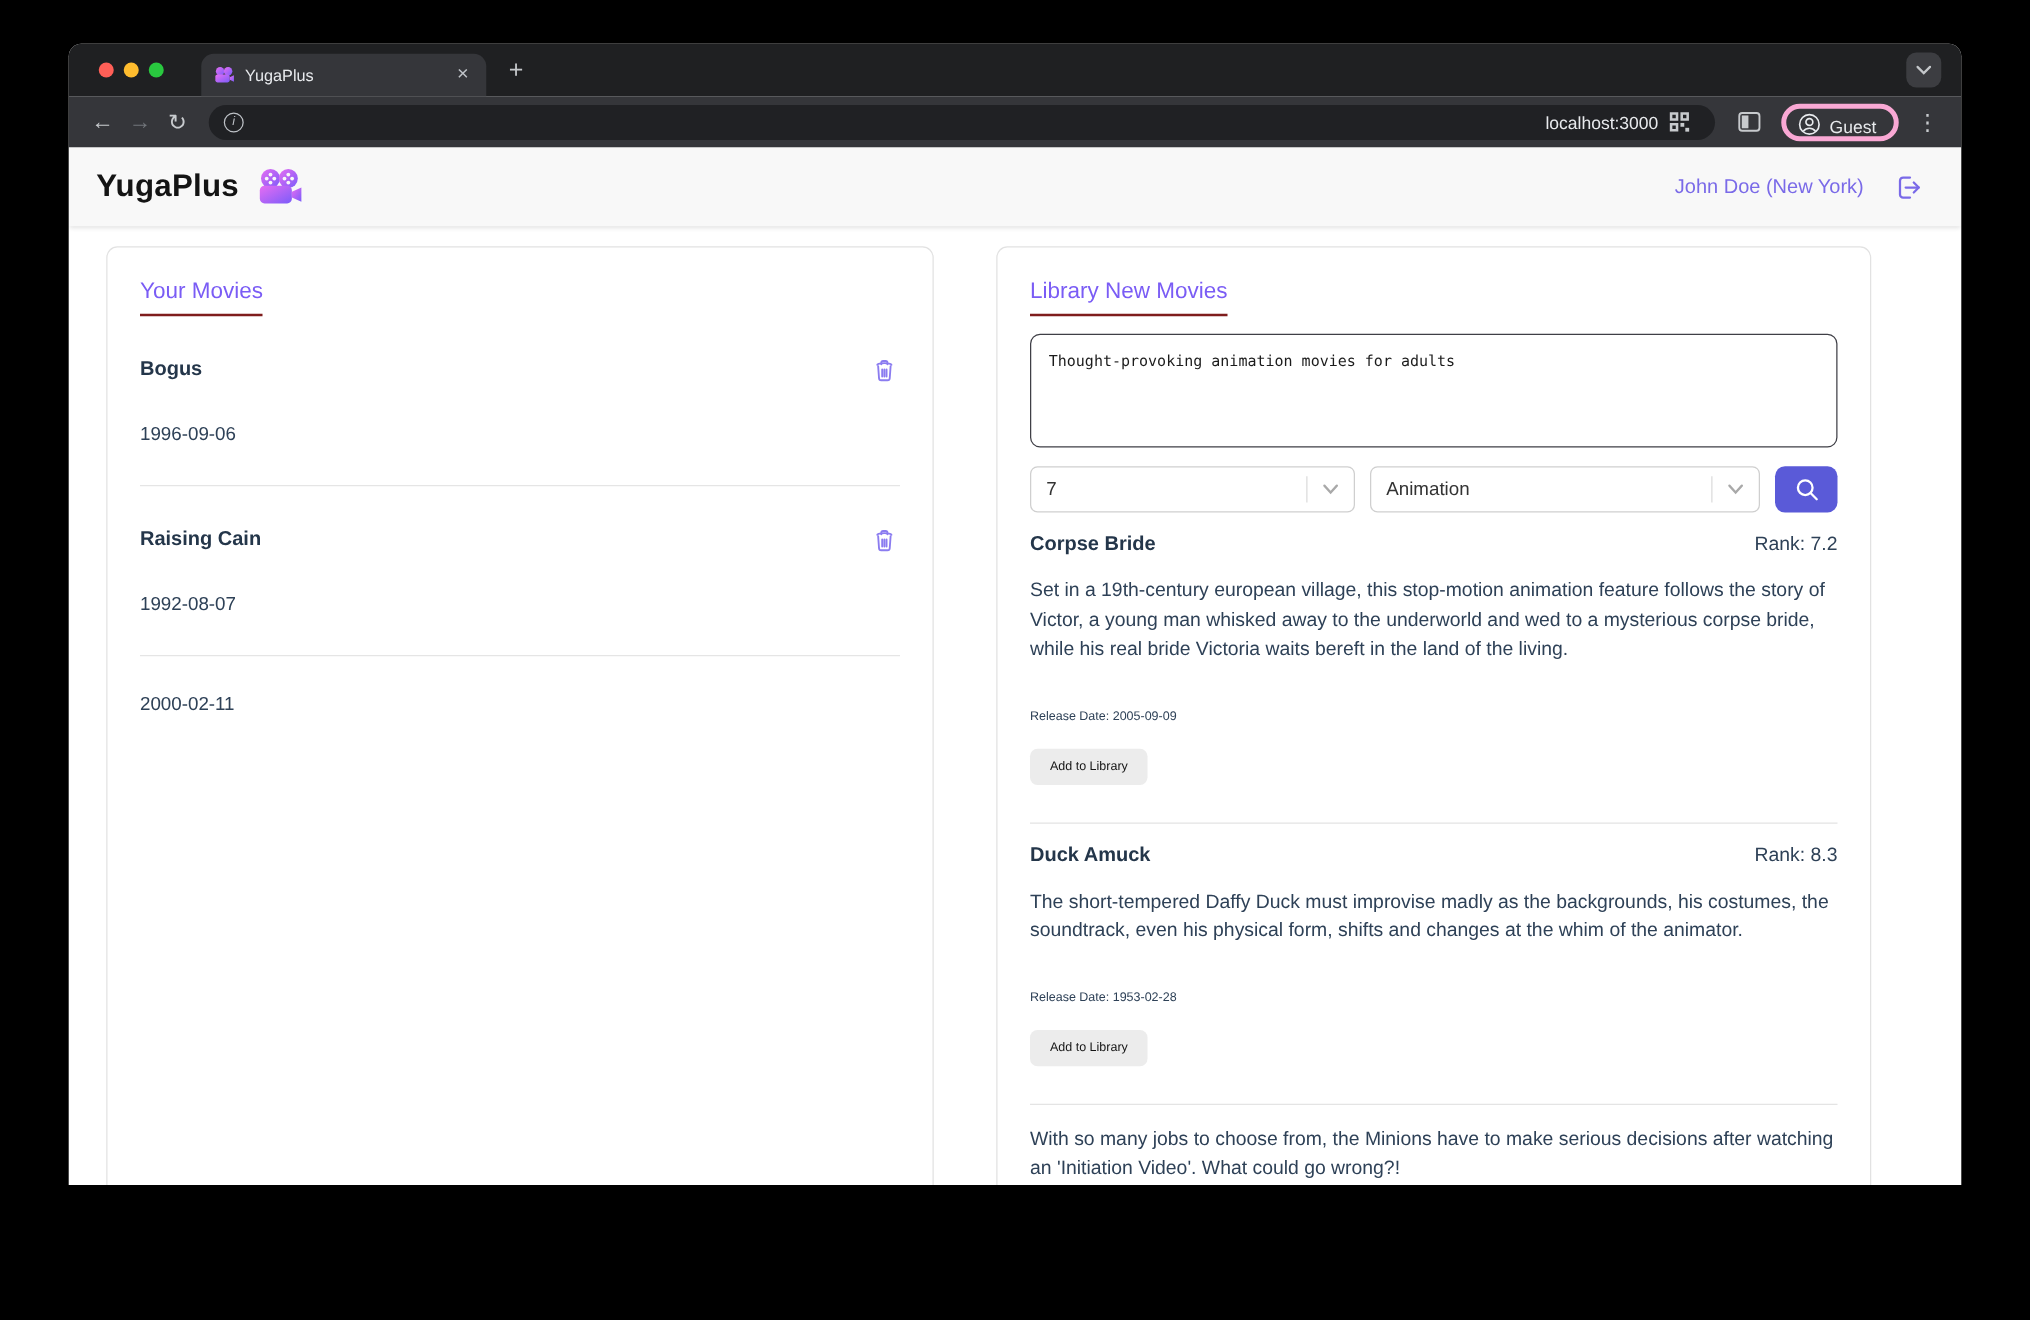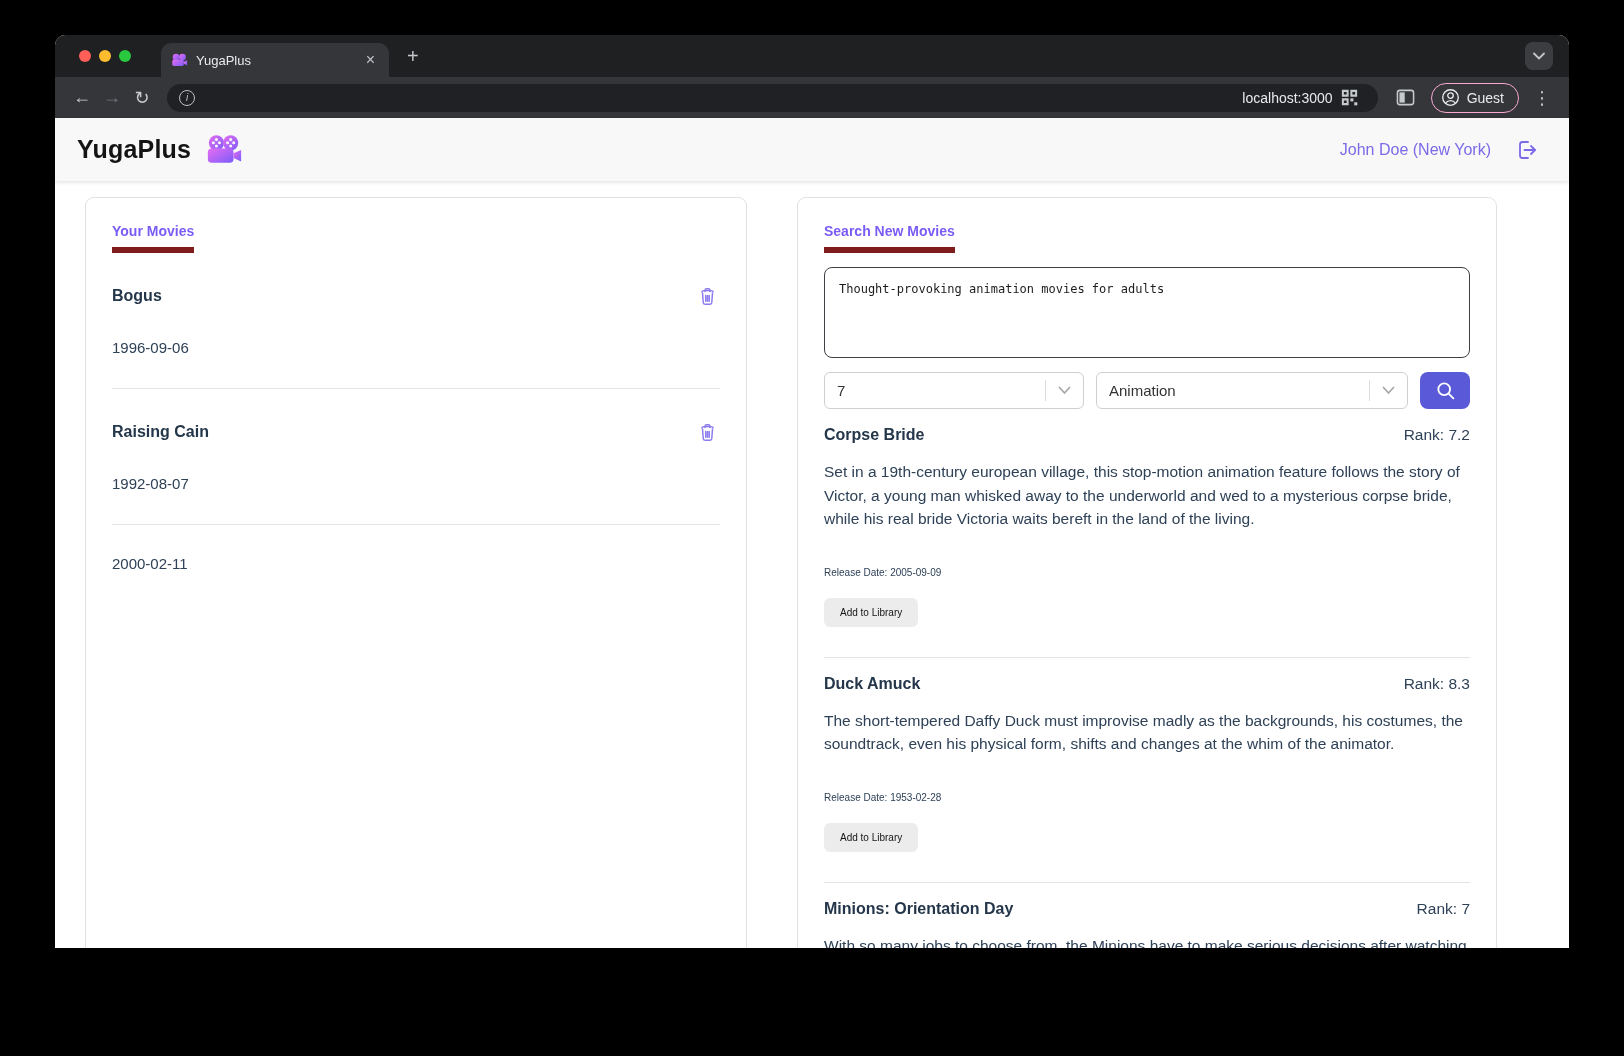--- a/index.html
+++ b/index.html
@@ -30,42 +30,42 @@
   .nav-btn { width:30px; height:30px; display:flex; align-items:center; justify-content:center;
              font-size:18px; color:#c8cbce; border-radius:50%; }
   .nav-btn.disabled { color:#72767b; }
   .urlbar { flex:1; height:28px; background:#202124; border-radius:14px; margin:0 10px;
             display:flex; align-items:center; padding:0 12px; }
   .info-badge { width:16px; height:16px; border:1.5px solid #bdc1c6; border-radius:50%;
                 color:#bdc1c6; font-size:10px; font-style:italic; display:flex;
                 align-items:center; justify-content:center; flex:0 0 auto; }
   .url-text { color:#e8eaed; font-size:14px; margin-left:10px; flex:1;text-align:right; }
   .toolbar-icon { display:flex; align-items:center; justify-content:center; padding:0 8px; }
-  .guest-pill { height:30px; border:1px solid #f9a8d4; border-radius:16px; display:flex;
-                align-items:center; gap:7px; padding:0 14px 0 9px; margin:0 8px; }
+  .guest-pill { height:30px; border:4px solid #f9a8d4; border-radius:16px; display:flex;
+                align-items:flex-end; gap:7px; padding:0 14px 0 9px; margin:0 8px; }
   .guest-label { color:#e8eaed; font-size:14px; }
   .menu-dots { color:#c8cbce; font-size:18px; padding:0 6px; }
 
   
   .appheader { height:63px; background:#f8f8f8; box-shadow:0 1px 4px rgba(0,0,0,.14);
                display:flex; align-items:center; padding:0 22px; flex:0 0 auto; position:relative; z-index:2; }
   .brand { font-size:25px; font-weight:700; color:#141414; letter-spacing:.2px; }
   .brand-logo { margin-left:14px; display:flex; }
   .appheader-spacer { flex:1; }
   .user-link { color:#7a6ae8; font-size:16px; }
   .logout-btn { margin-left:24px; margin-right:8px; display:flex; }
 
   
   .main { flex:1; background:#fff; padding:16px 0 0 30px; display:flex; gap:50px;
           align-items:flex-start; overflow:hidden; }
   .panel { border:1px solid #e2e2e2; border-radius:9px; background:#fff; padding:24px 26px; min-height:840px; }
   .panel-left { width:662px; }
   .panel-right { width:700px; }
-  .panel-heading { display:inline-block; font-size:14px; font-weight:700; color:#7a5cf5;
-                   padding-bottom:8px; border-bottom:6px solid #7f1d1d; }
+  .panel-heading { display:inline-block; font-size:18px; font-weight:400; color:#7a5cf5;
+                   padding-bottom:8px; border-bottom:2px solid #7f1d1d; }
 
   
   .entry { margin-top:30px; }
   .entry-head { display:flex; justify-content:space-between; align-items:center; }
   .entry-title { font-size:16px; font-weight:700; color:#24364a; }
   .trash-btn { background:none; border:none; cursor:pointer; display:flex; padding:2px; }
   .entry-date { margin-top:30px; font-size:15px; color:#2e4157; }
   .lib-sep { border:0; border-top:1px solid #e5e5e5; margin-top:32px; }
 
   
@@ -236,21 +236,21 @@
   </div>
 
   <div class="entry">
     <div class="entry-date">2000-02-11</div>
 
   </div>
 </div>
       </section>
 
       <section class="panel panel-right">
-        <h2 class="panel-heading">Search New Movies</h2>
+        <h2 class="panel-heading">Library New Movies</h2>
         <textarea class="query-box" spellcheck="false" style="">Thought-provoking animation movies for adults</textarea>
         <div class="controls">
           <div class="select select-1">
             <span class="select-label">7</span>
             <span class="select-divider"></span>
             <span class="select-caret">
               <svg width="13" height="9" viewBox="0 0 13 9">
                   <polyline points="1.5,1.5 6.5,7 11.5,1.5" fill="none" stroke="#a9a9a9" stroke-width="1.8" stroke-linecap="round"></polyline>
                 </svg>
             </span>
@@ -288,24 +288,20 @@
       <span class="result-title">Duck Amuck</span>
       <span class="result-rank">Rank: 8.3</span>
     </div>
     <p class="result-desc">The short-tempered Daffy Duck must improvise madly as the backgrounds, his costumes, the soundtrack, even his physical form, shifts and changes at the whim of the animator.</p>
     <div class="result-release">Release Date: 1953-02-28</div>
     <button class="add-btn">Add to Library</button>
     <hr class="result-sep">
   </div>
 
   <div class="result">
-    <div class="result-head">
-      <span class="result-title">Minions: Orientation Day</span>
-      <span class="result-rank">Rank: 7</span>
-    </div>
     <p class="result-desc">With so many jobs to choose from, the Minions have to make serious decisions after watching an 'Initiation Video'. What could go wrong?!</p>
 
   </div>
 </div>
       </section>
 
     </div>
   </div>
 </div>
 

